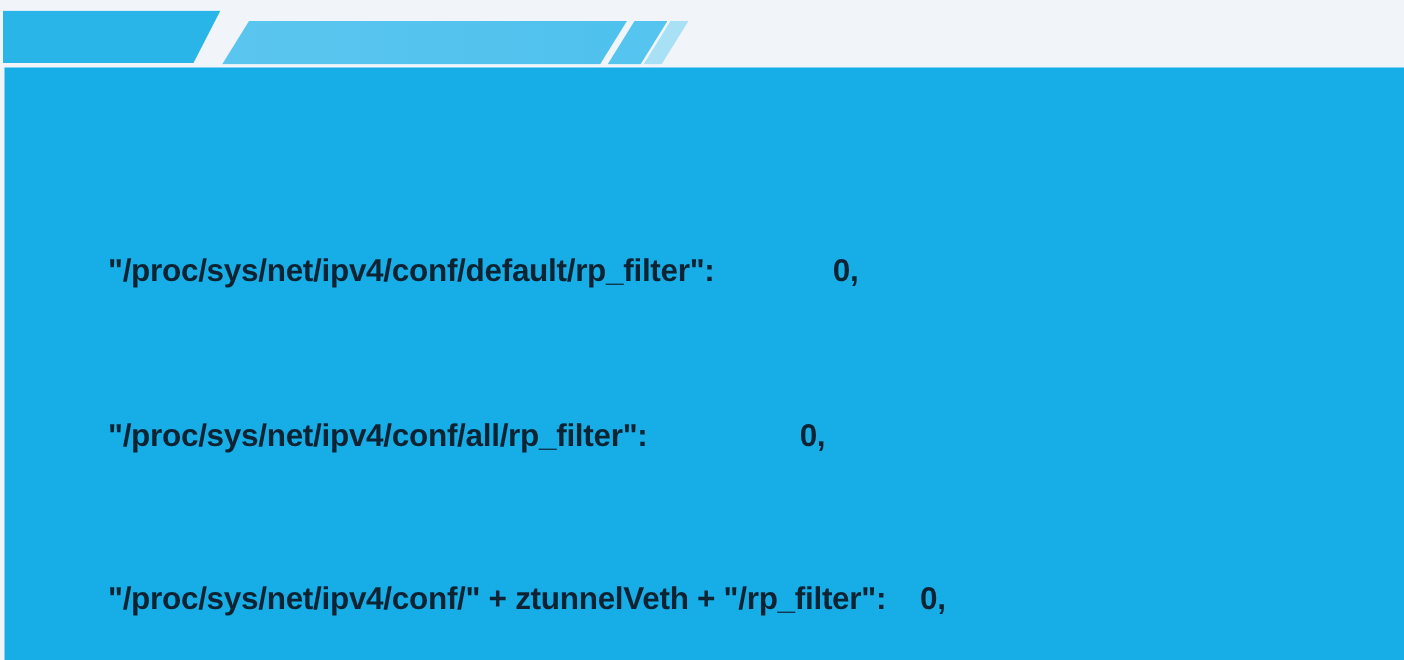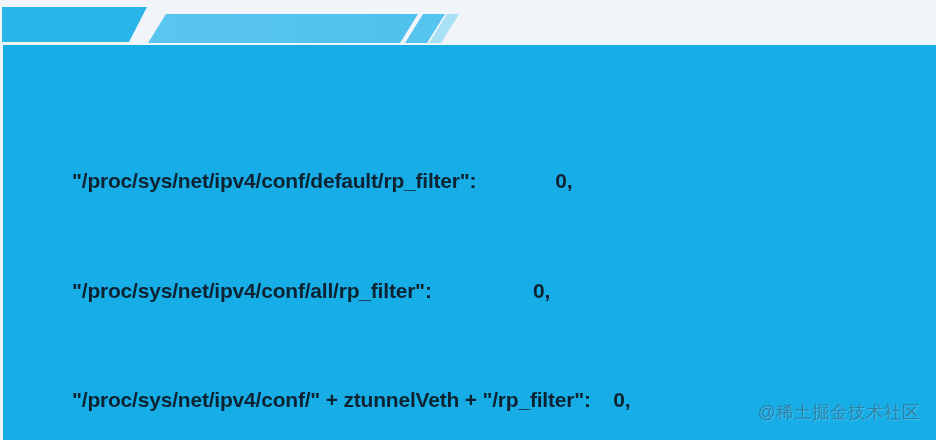--- a/index.html
+++ b/index.html
@@ -97,16 +97,15 @@
       <div class="code-line">"/proc/sys/net/ipv4/conf/default/rp_filter":              0,</div>
       <div class="code-line">"/proc/sys/net/ipv4/conf/all/rp_filter":                  0,</div>
       <div class="code-line">"/proc/sys/net/ipv4/conf/" + ztunnelVeth + "/rp_filter":    0,</div>
       
       
       
       
       
       
     </div>
-    <div class="watermark">@稀土掘金技术社区</div>
   </div>
 
 </div>
 
 </body></html>

